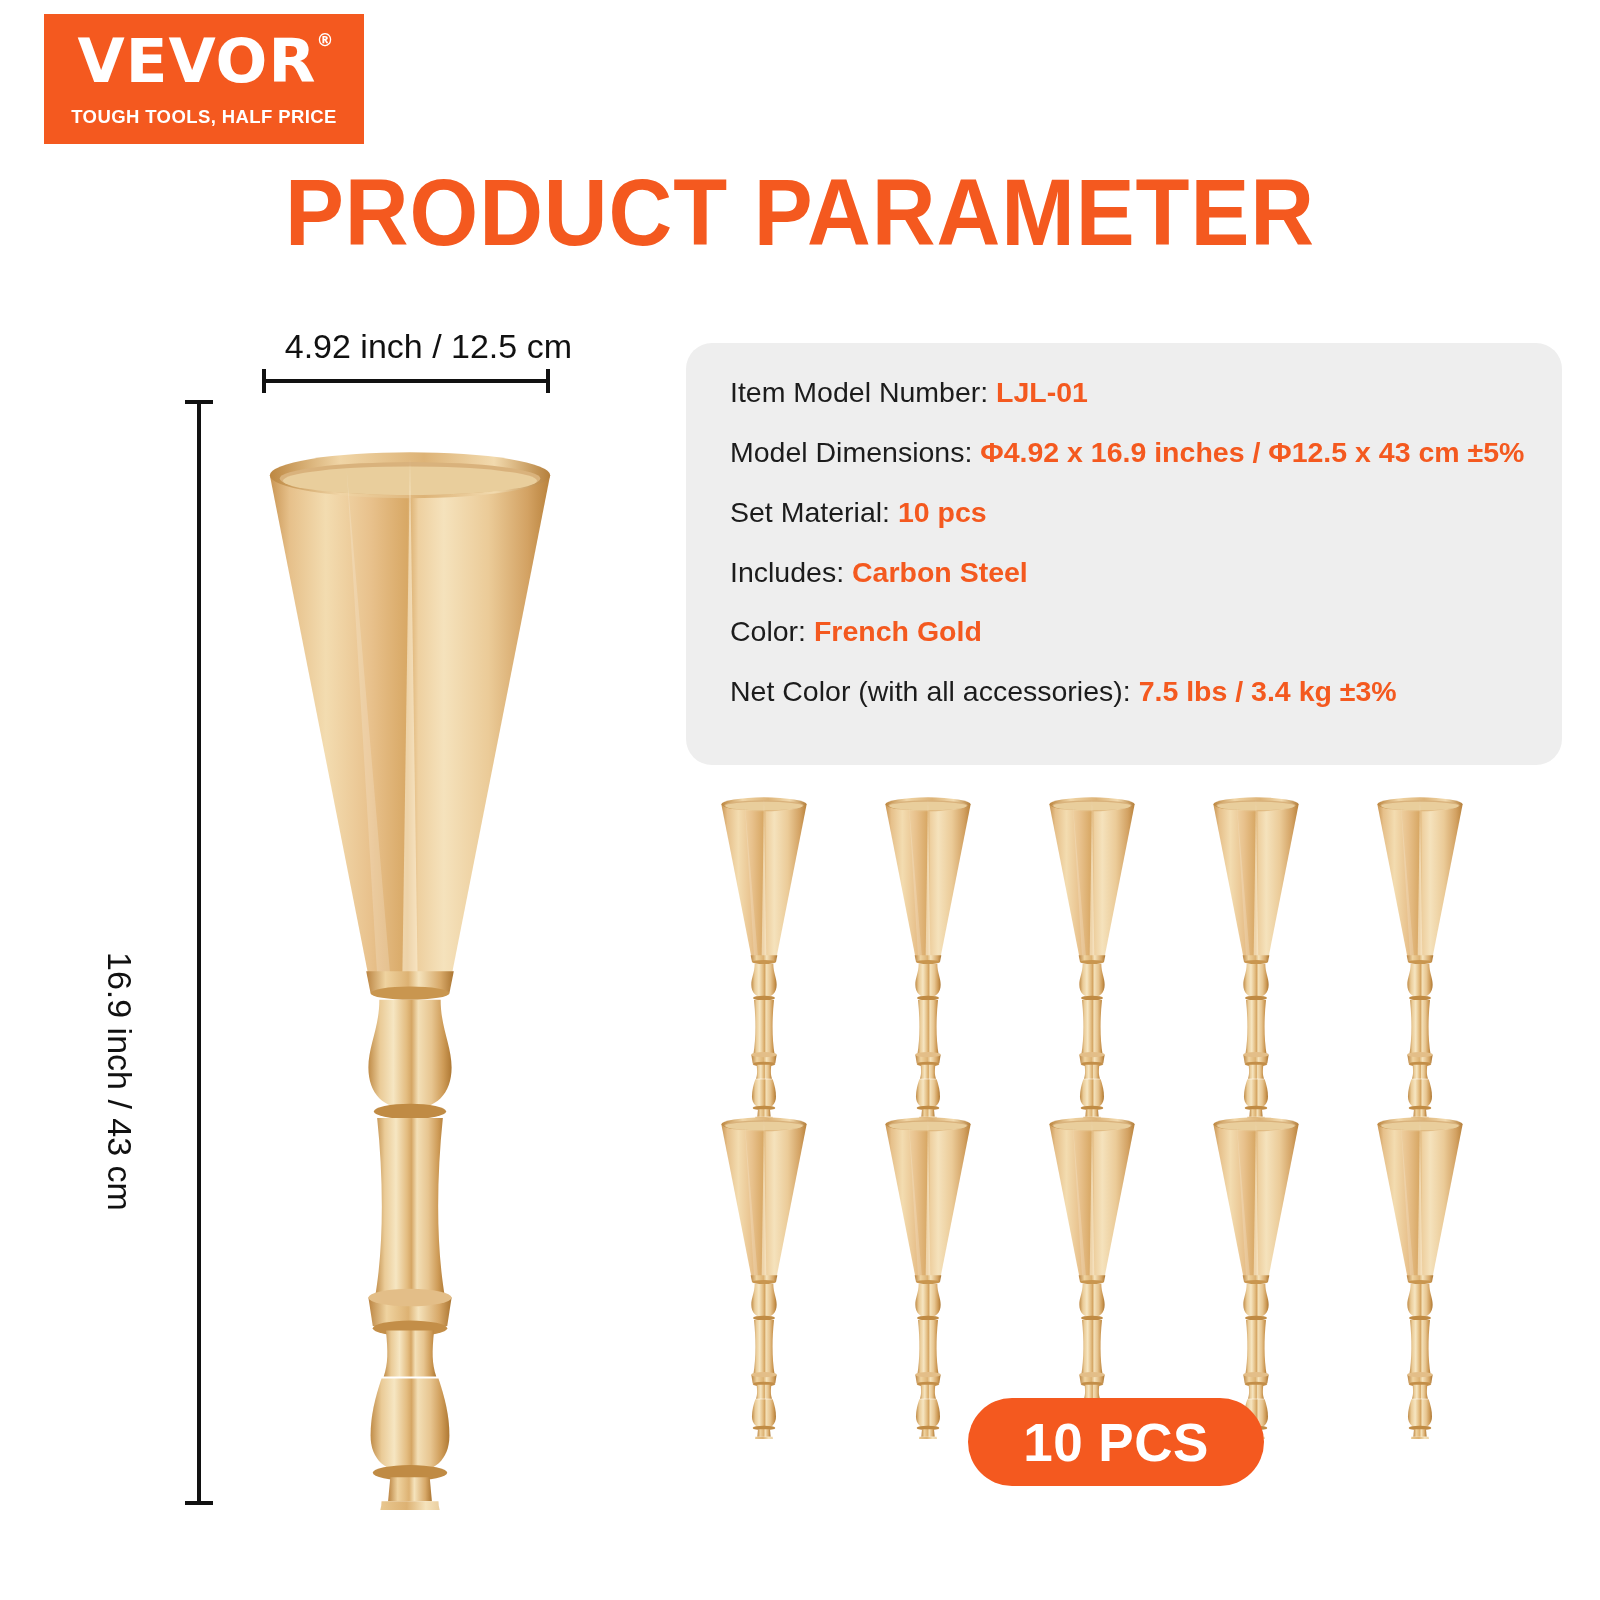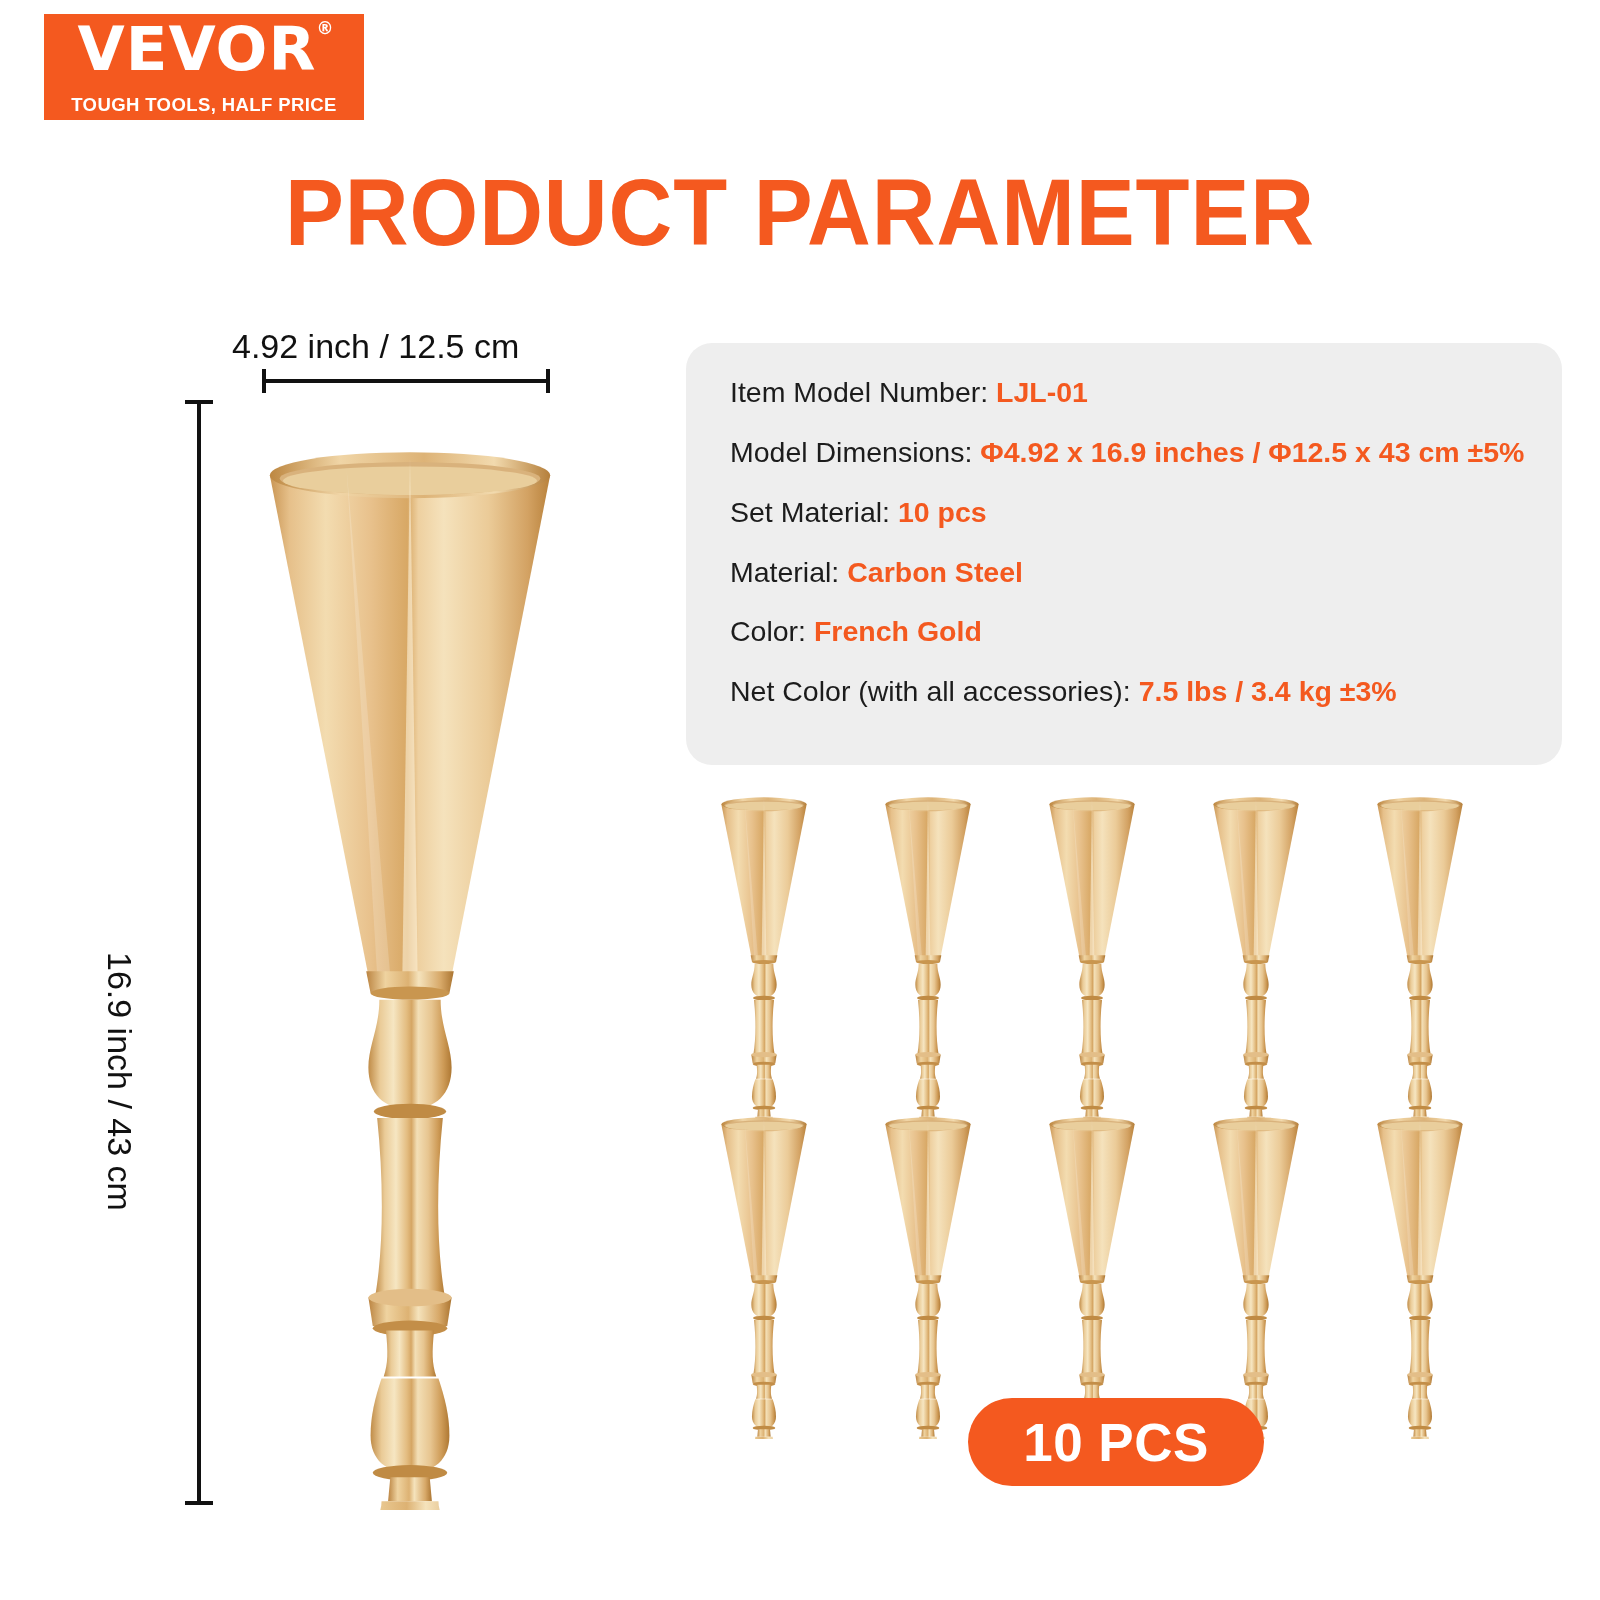--- a/index.html
+++ b/index.html
@@ -7,21 +7,21 @@
     width: 1600px; height: 1600px;
     background: #ffffff;
     font-family: "Liberation Sans", sans-serif;
     overflow: hidden;
   }
   #page { position: relative; width: 1600px; height: 1600px; background: #fff; }
 
   
   .logo-box {
     position: absolute; left: 44px; top: 14px;
-    width: 320px; height: 106px;
+    width: 320px; height: 130px;
     background: #F4591F;
     display: flex; flex-direction: column;
     align-items: center; justify-content: center;
   }
   .logo-word {
     position: relative;
     color: #fff;
     font-family: "DejaVu Sans", sans-serif;
     font-weight: 700;
     font-size: 61px;
@@ -51,21 +51,21 @@
     font-weight: 700;
     font-size: 95px;
     letter-spacing: 1px;
     transform: scaleX(0.93);
     white-space: nowrap;
   }
 
   
   .dim-top-label {
     position: absolute; left: 232px; top: 327px;
-    width: 340px; text-align: left;
+    width: 340px; text-align: right;
     font-size: 34px; color: #111;
     font-family: "Liberation Sans", sans-serif;
     white-space: nowrap;
   }
   .dim-h-line {
     position: absolute; left: 262px; top: 379px;
     width: 288px; height: 4px; background: #111;
   }
   .dim-h-cap-l, .dim-h-cap-r {
     position: absolute; top: 369px; width: 4px; height: 24px; background: #111;
@@ -263,21 +263,21 @@
     <div class="spec-row">
       <span>Item Model Number: </span><span class="val">LJL-01</span>
     </div>
     <div class="spec-row">
       <span>Model Dimensions: </span><span class="val">Φ4.92 x 16.9 inches / Φ12.5 x 43 cm ±5%</span>
     </div>
     <div class="spec-row">
       <span>Set Material: </span><span class="val">10 pcs</span>
     </div>
     <div class="spec-row">
-      <span>Material: </span><span class="val">Carbon Steel</span>
+      <span>Includes: </span><span class="val">Carbon Steel</span>
     </div>
     <div class="spec-row">
       <span>Color: </span><span class="val">French Gold</span>
     </div>
     <div class="spec-row">
       <span>Net Color (with all accessories): </span><span class="val">7.5 lbs / 3.4 kg ±3%</span>
     </div>
   </div>
 
   <div class="vase-grid" id="vase-grid">

